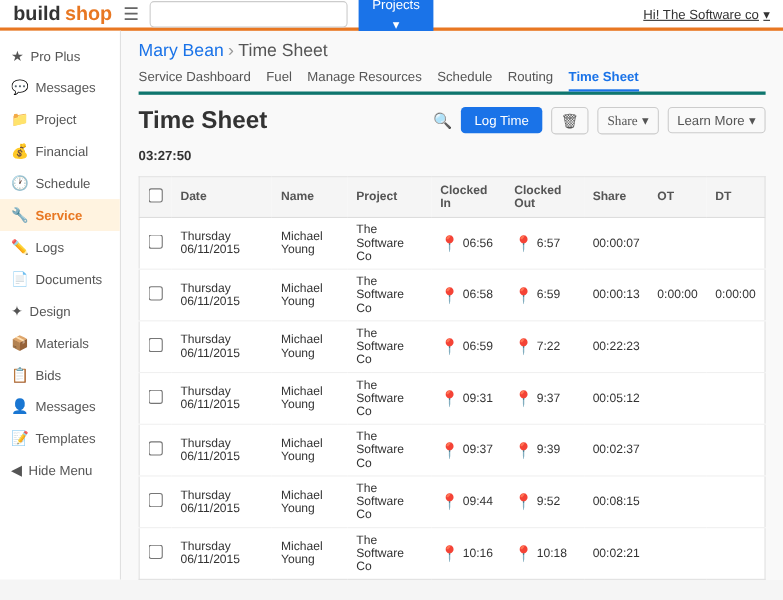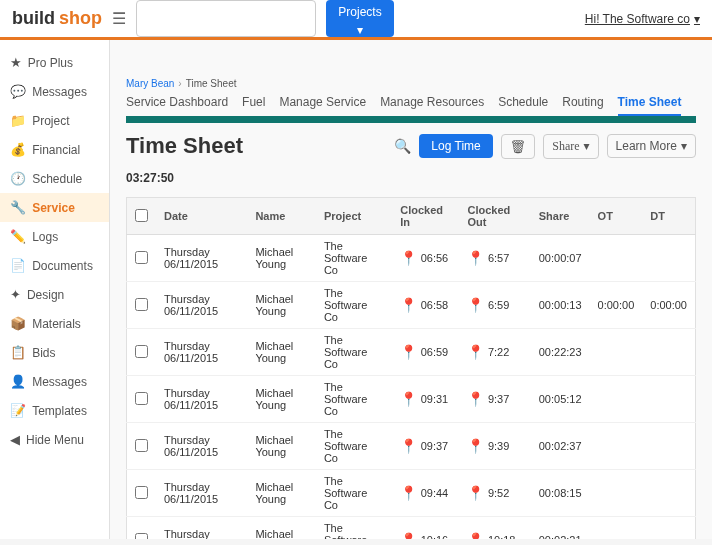--- a/index.html
+++ b/index.html
@@ -1,22 +1,22 @@
 <!DOCTYPE html>
 <html><head>
   <meta charset="utf-8">
   <style>
     * { box-sizing: border-box; margin: 0; padding: 0; }
     body { font-family: Arial, sans-serif; font-size: 12px; background: #f5f5f5; color: #333; }
 
     
     .top-nav {
-      display: flex; background: #fff;
+      display: flex; align-items: center; background: #fff;
       border-bottom: 3px solid #e87722;
-      padding: 0 12px; height: 40px; gap: 10px;
+      padding: 0 12px; height: 28px; gap: 10px;
     }
     .logo { display: flex; align-items: center; gap: 4px; }
     .logo-build { font-weight: bold; font-size: 18px; color: #333; }
     .logo-shop { font-size: 18px; color: #e87722; font-weight: bold; }
     .hamburger-btn { background: none; border: none; cursor: pointer; font-size: 16px; color: #666; }
     .search-bar {
       flex: 0 0 180px; border: 1px solid #ccc; border-radius: 4px;
       padding: 4px 8px; font-size: 12px; outline: none;
     }
     .projects-btn {
@@ -37,26 +37,26 @@
       display: flex; align-items: center; gap: 6px;
       padding: 7px 10px; cursor: pointer; font-size: 12px; color: #555;
     }
     .sidebar-item.active { background: #fff3e0; color: #e87722; font-weight: bold; }
     .sidebar-icon { font-size: 13px; }
 
     
     .main-content { flex: 1; overflow-y: auto; background: #f9f9f9; padding: 10px 16px; }
 
     
-    .breadcrumb { font-size: 10px; color: #555; margin-bottom: 6px; display: flex; align-items: center; gap: 4px; margin-top: 28px; }
+    .breadcrumb { font-size: 16px; color: #555; margin-bottom: 6px; display: flex; align-items: center; gap: 4px; }
     .breadcrumb a { color: #1a73e8; text-decoration: none; }
     .breadcrumb-sep { color: #999; }
 
     
-    .sub-nav { display: flex; gap: 14px; margin-bottom: 10px; border-bottom: 7px solid #0f766e; }
+    .sub-nav { display: flex; gap: 14px; margin-bottom: 10px; border-bottom: 3px solid #0f766e; }
     .sub-nav-item { font-size: 12px; color: #555; padding-bottom: 5px; cursor: pointer; }
     .sub-nav-item.active { color: #1a73e8; border-bottom: 2px solid #1a73e8; font-weight: bold; }
 
     
     .page-header { display: flex; align-items: center; margin-bottom: 12px; gap: 8px; }
     .page-title { font-size: 22px; font-weight: bold; color: #333; flex: 1; }
     .search-icon-btn { background: none; border: none; cursor: pointer; font-size: 14px; color: #555; }
     .log-time-btn { background: #1a73e8; color: #fff; border: none; border-radius: 4px; padding: 5px 12px; font-size: 12px; cursor: pointer; }
     .delete-btn { background: none; border: 1px solid #ccc; border-radius: 4px; padding: 4px 8px; cursor: pointer; font-size: 13px; color: #555; }
     .share-btn { background: none; border: 1px solid #ccc; border-radius: 4px; padding: 4px 8px; cursor: pointer; font-size: 12px; color: #555; display: flex; align-items: center; gap: 4px; font-family: Liberation Serif, serif; }
@@ -166,21 +166,20 @@
 
     <div class="breadcrumb">
       <a href="#">Mary Bean</a>
       <span class="breadcrumb-sep">›</span>
       <span>Time Sheet</span>
     </div>
 
     <div class="sub-nav" id="sub-nav">
         <span class="sub-nav-item">Service Dashboard</span>
         <span class="sub-nav-item">Fuel</span>
-        <span class="sub-nav-item">Manage Service</span>
         <span class="sub-nav-item">Manage Resources</span>
         <span class="sub-nav-item">Schedule</span>
         <span class="sub-nav-item">Routing</span>
         <span class="sub-nav-item active">Time Sheet</span>
       </div>
 
     <div class="page-header">
       <span class="page-title">Time Sheet</span>
       <button class="search-icon-btn">🔍</button>
       <button class="log-time-btn">Log Time</button>

